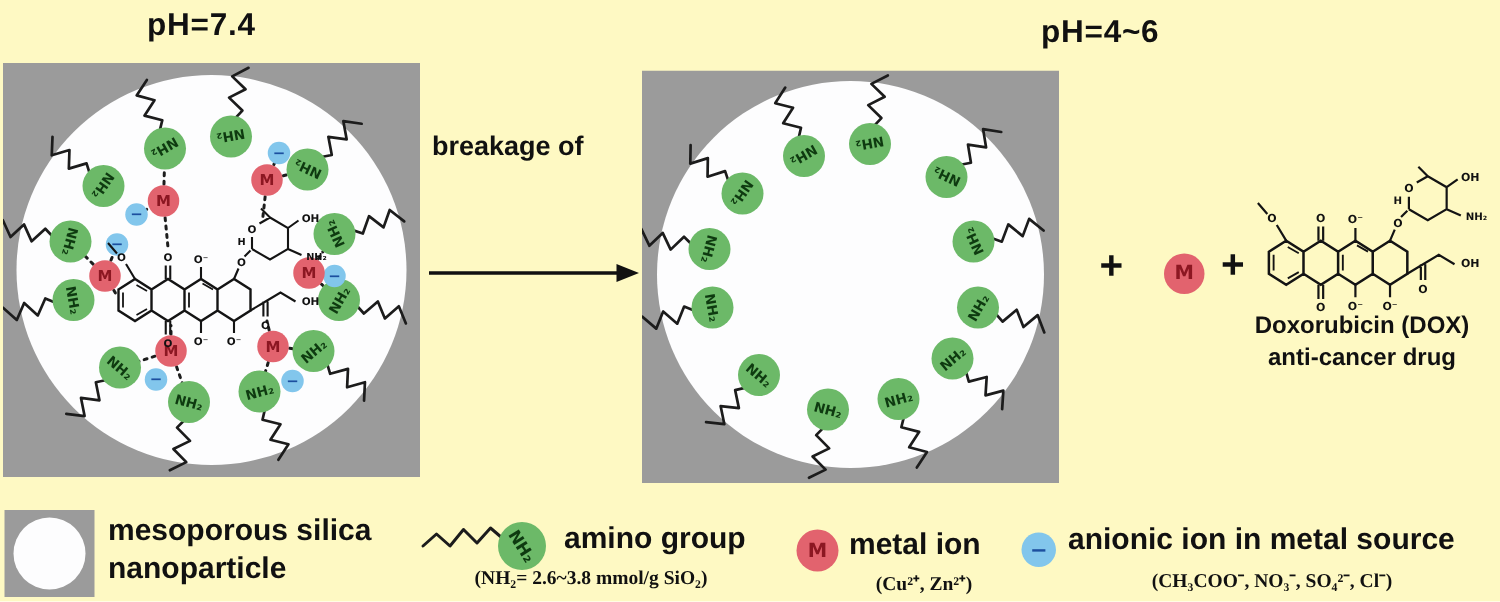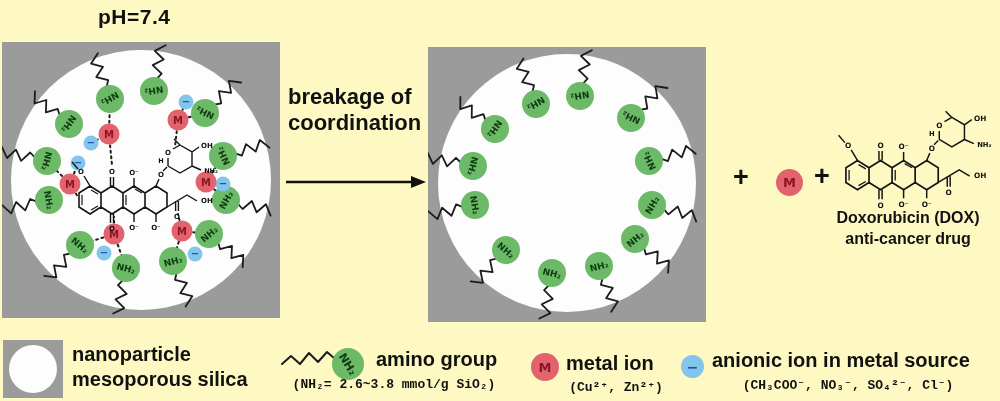--- a/index.html
+++ b/index.html
@@ -1,28 +1,28 @@
 <!DOCTYPE html>
 <html style="--gray: #9b9b9b; --green: #6cb968; --red: #e2636e; --blue: #82c6ec;"><head>
 <meta charset="utf-8">
 <style>
   html,body{margin:0;padding:0;background:#ffffff;}
   .fig{position:relative;width:1000px;height:401px;background:#fef9c3;overflow:hidden;
        font-family:"Liberation Sans","DejaVu Sans",sans-serif;font-weight:bold;color:#111;}
   .abs{position:absolute;}
   .ph{font-size:21px;letter-spacing:0.5px;}
-  .arrow-text{font-size:22px;line-height:26px;}
+  .arrow-text{font-size:18px;line-height:26px;}
   .plus{font-size:27px;line-height:27px;}
   .badge{border-radius:50%;display:flex;align-items:center;justify-content:center;
          font-family:"DejaVu Sans",sans-serif;}
   .badge-m{background:var(--red);color:#8c1722;}
   .badge-a{background:var(--blue);color:#1c4f9f;}
   .caption{font-size:16px;text-align:center;line-height:21px;}
   .lg-title{font-size:20px;}
-  .lg-sub{font-size:13px;text-align:center;font-family:Liberation Mono, monospace;}
+  .lg-sub{font-size:13px;text-align:center;font-family:Liberation Serif, serif;}
   .lg-square{background:var(--gray);display:flex;align-items:center;justify-content:center;}
   .lg-circle{width:48px;height:48px;border-radius:50%;background:#fdfdfe;}
   .lg-text{font-size:20px;line-height:25px;}
   svg text{font-family:"DejaVu Sans",sans-serif;font-weight:bold;}
   .scene{position:absolute;}
 </style>
 </head>
 <body>
 
 <div class="fig">
@@ -46,20 +46,21 @@
           <text x="74" y="92">O⁻</text>
           <text x="96" y="92">O⁻</text>
           <text x="117" y="81">O</text>
           <text x="147" y="65">OH</text>
         </g>
       </g>
     </defs>
   </svg>
 
   <div class="abs ph" style="left:98px;top:5px">pH=7.4</div>
+  <div class="abs ph" style="left:694px;top:10px">pH=4~6</div>
 
   <svg class="scene" style="left:2px;top:42px" width="278" height="276" viewBox="0 0 278 276">
     <rect width="278" height="276" fill="var(--gray)"></rect>
     <circle cx="139" cy="138" r="130" fill="#fdfdfe"></circle>
     <g id="left-items">
         <line x1="107" y1="92" x2="108" y2="57" stroke="#1d1d1d" stroke-width="2" stroke-dasharray="2 3.6" stroke-linecap="round"></line>
         <line x1="107" y1="92" x2="110" y2="123" stroke="#1d1d1d" stroke-width="2" stroke-dasharray="2 3.6" stroke-linecap="round"></line>
         <line x1="89" y1="101" x2="107" y2="92" stroke="#1d1d1d" stroke-width="2" stroke-dasharray="2 3.6" stroke-linecap="round"></line>
         <line x1="176" y1="78" x2="203" y2="71" stroke="#1d1d1d" stroke-width="2" stroke-dasharray="2 3.6" stroke-linecap="round"></line>
         <line x1="176" y1="78" x2="184" y2="60" stroke="#1d1d1d" stroke-width="2" stroke-dasharray="2 3.6" stroke-linecap="round"></line>
@@ -183,21 +184,20 @@
         <g transform="translate(180,189)">
           <circle r="10.5" fill="#e2636e"></circle>
           <text text-anchor="middle" dy="3.5" font-size="10" fill="#8c1722">M</text>
         </g>
       </g>
     <use href="#dox" transform="translate(58,96)"></use>
   </svg>
 
   <div class="abs arrow-text" style="left:288px;top:84px;width:140px">
     <div>breakage of</div>
-    <div>coordination</div>
   </div>
   <svg class="abs" style="left:284px;top:172px" width="144" height="20" viewBox="0 0 144 20">
     <line x1="2" y1="10" x2="128" y2="10" stroke="#111" stroke-width="2.4"></line>
     <polygon points="127,4 142,10 127,16" fill="#111"></polygon>
   </svg>
 
   <svg class="scene" style="left:428px;top:47px" width="278" height="275" viewBox="0 0 278 275">
     <rect width="278" height="275" fill="var(--gray)"></rect>
     <circle cx="139" cy="136" r="129" fill="#fdfdfe"></circle>
     <g id="right-items">
@@ -274,22 +274,22 @@
   </svg>
   <div class="abs caption" style="left:818px;top:207px;width:180px">
     <div>Doxorubicin (DOX)</div>
     <div>anti-cancer drug</div>
   </div>
 
   <div class="abs lg-square" style="left:3px;top:340px;width:60px;height:58px">
     <div class="lg-circle"></div>
   </div>
   <div class="abs lg-text" style="left:72px;top:342px">
+    <div>mesoporous silica</div>
     <div>nanoparticle</div>
-    <div>mesoporous silica</div>
   </div>
 
   <svg class="abs" style="left:280px;top:338px" width="92" height="50" viewBox="0 0 92 50">
     <polyline points="2,26 11,18 20,26 29,15 38,24 47,14 54,20" fill="none" stroke="#1c1c1c" stroke-width="2" stroke-linejoin="round" stroke-linecap="round"></polyline>
     <circle cx="68" cy="26" r="16" fill="var(--green)"></circle>
     <text x="68" y="26" text-anchor="middle" dy="4" font-size="11" fill="#0e3a10" transform="rotate(58 68 26)">NH₂</text>
   </svg>
   <div class="abs lg-title" style="left:376px;top:348px">amino group</div>
   <div class="abs lg-sub" style="left:281px;top:377px;width:226px">(NH₂= 2.6~3.8 mmol/g SiO₂)</div>
 

